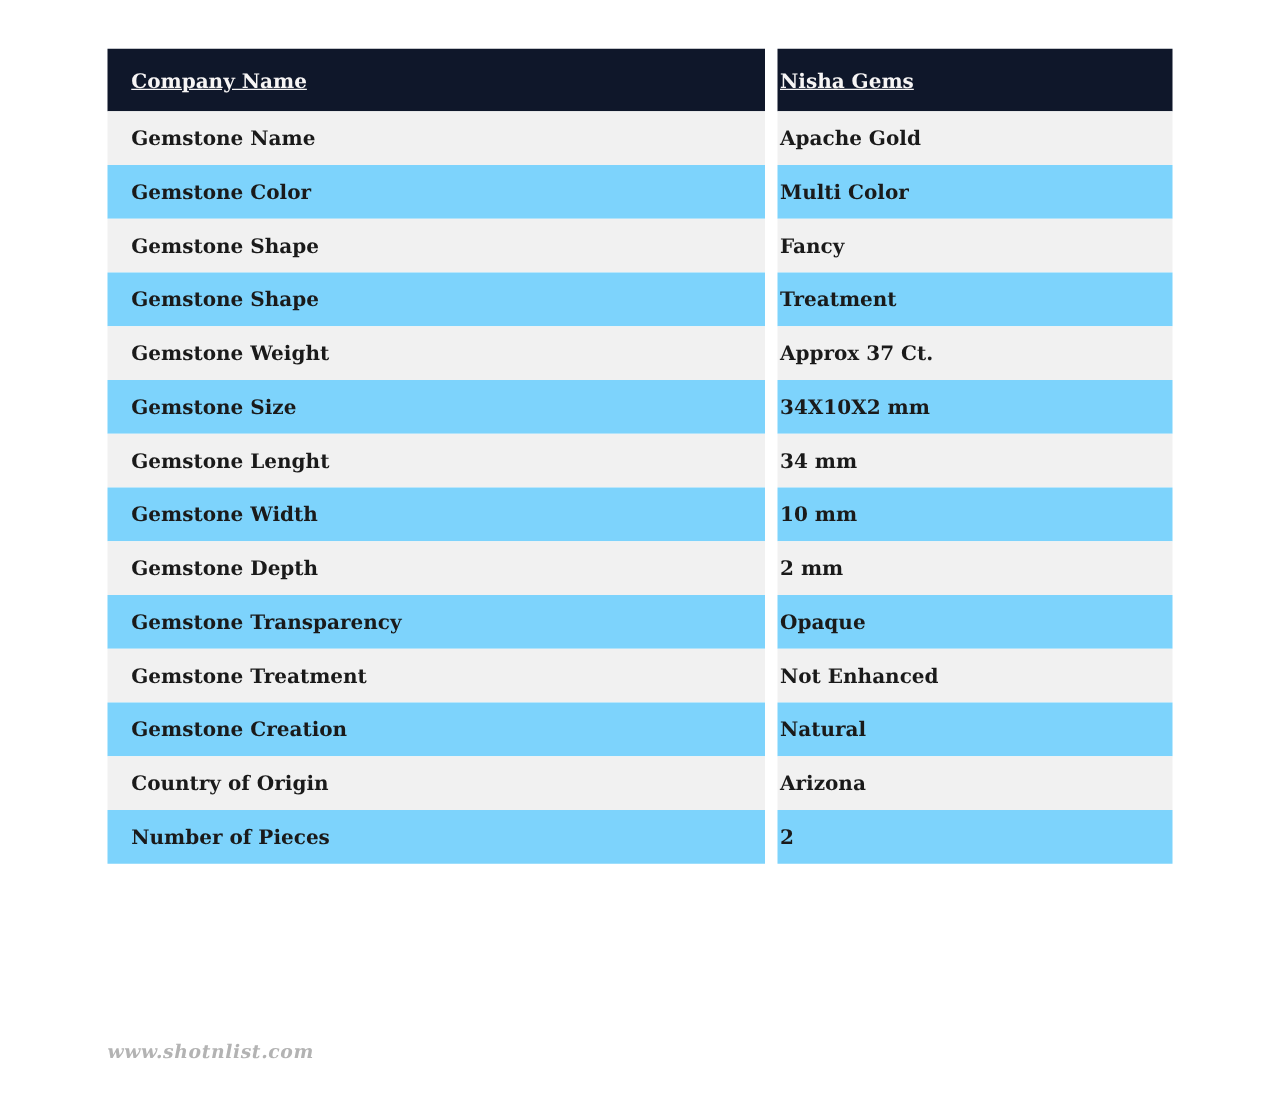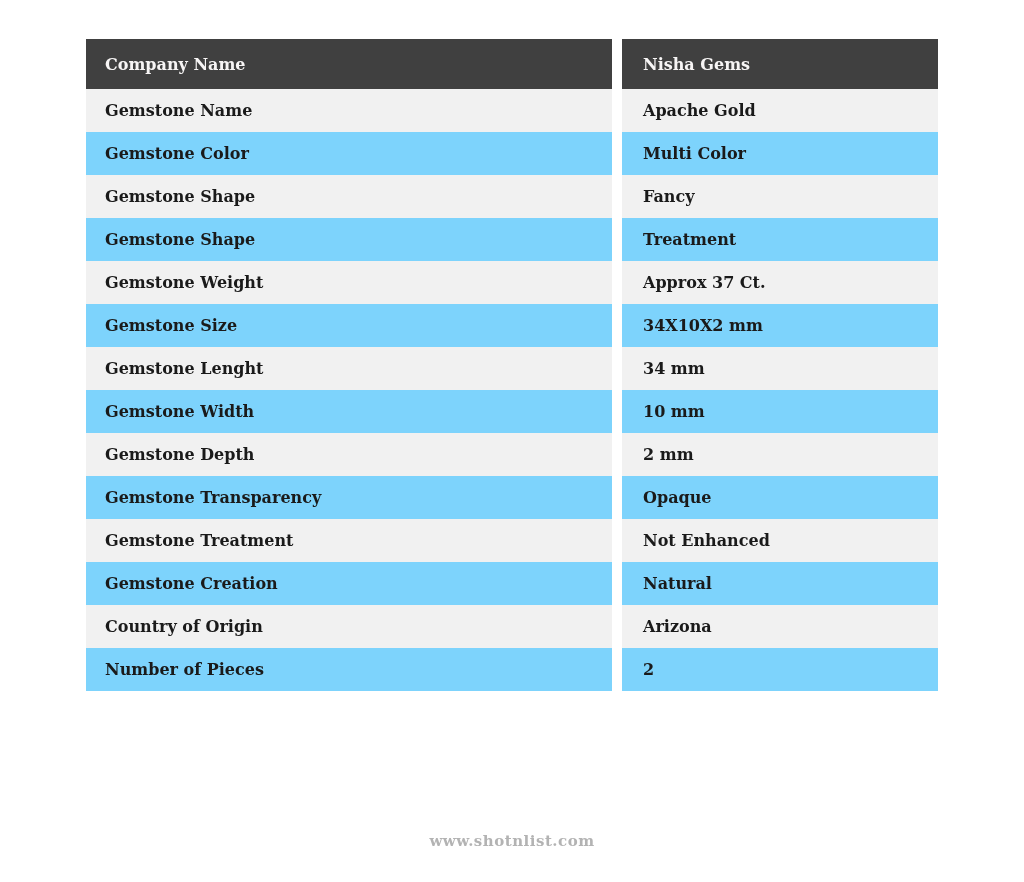--- a/index.html
+++ b/index.html
@@ -36,39 +36,41 @@
       color: #1a1a1a;
       box-sizing: border-box;
       background: #7dd3fc;
     }
     .cell.left {
       width: 526px;
       padding-left: 19px;
     }
     .cell.right {
       flex: 1;
-      padding-left: 21px;
+      padding-left: 2px;
     }
     .row:nth-child(even) .cell {
       background: #f1f1f1;
     }
     .row.header .cell {
-      background: #404040;
+      background: #0f172a;
       color: #f7f5f5;
+      text-decoration: underline;
     }
     .footer {
       position: absolute;
       left: 86px;
       top: 832px;
       width: 852px;
-      text-align: center;
+      text-align: left;
       font-weight: bold;
       font-size: 15px;
       color: #b3b3b3;
       letter-spacing: 0.5px;
+      font-style: italic;
     }
   </style>
 </head>
 <body>
 
 <div class="spec-table">
 
   <div class="row header">
     <div class="cell left">Company Name</div>
     <div class="cell right">Nisha Gems</div>

